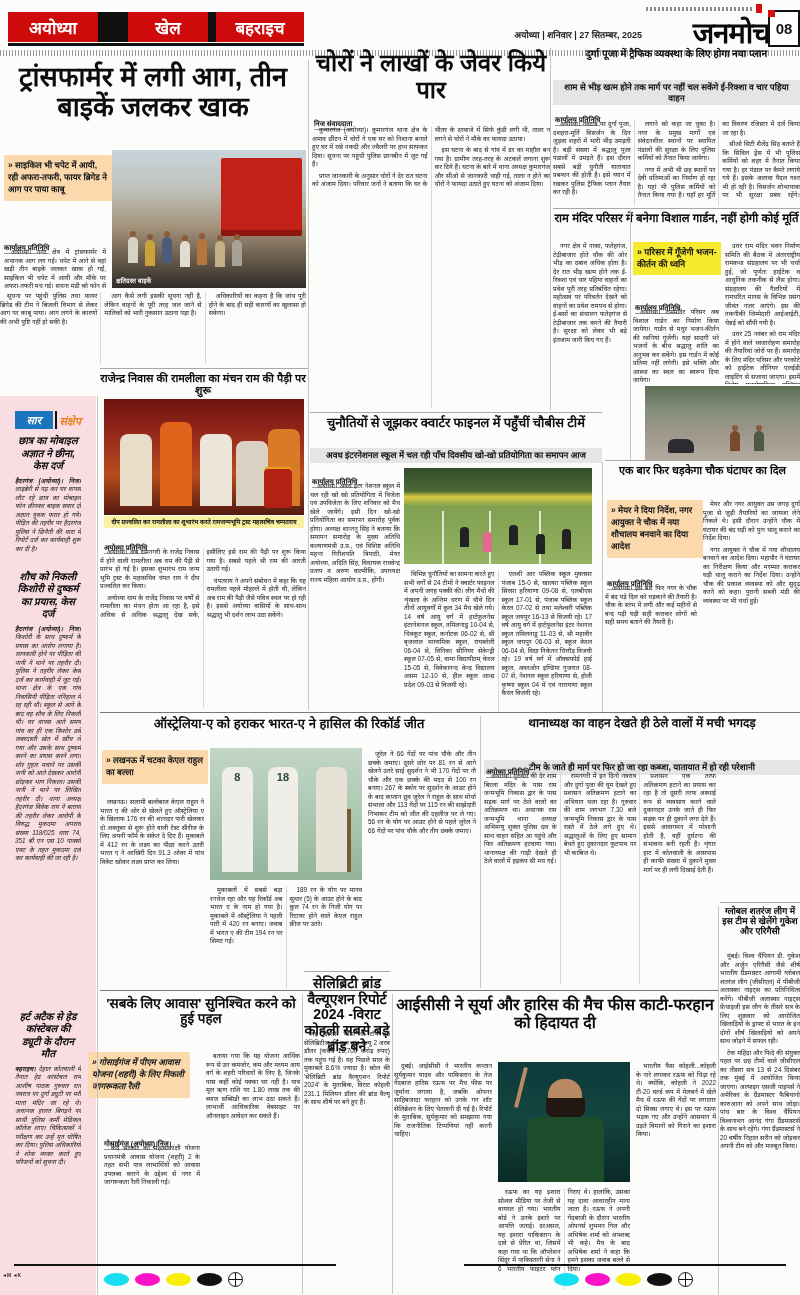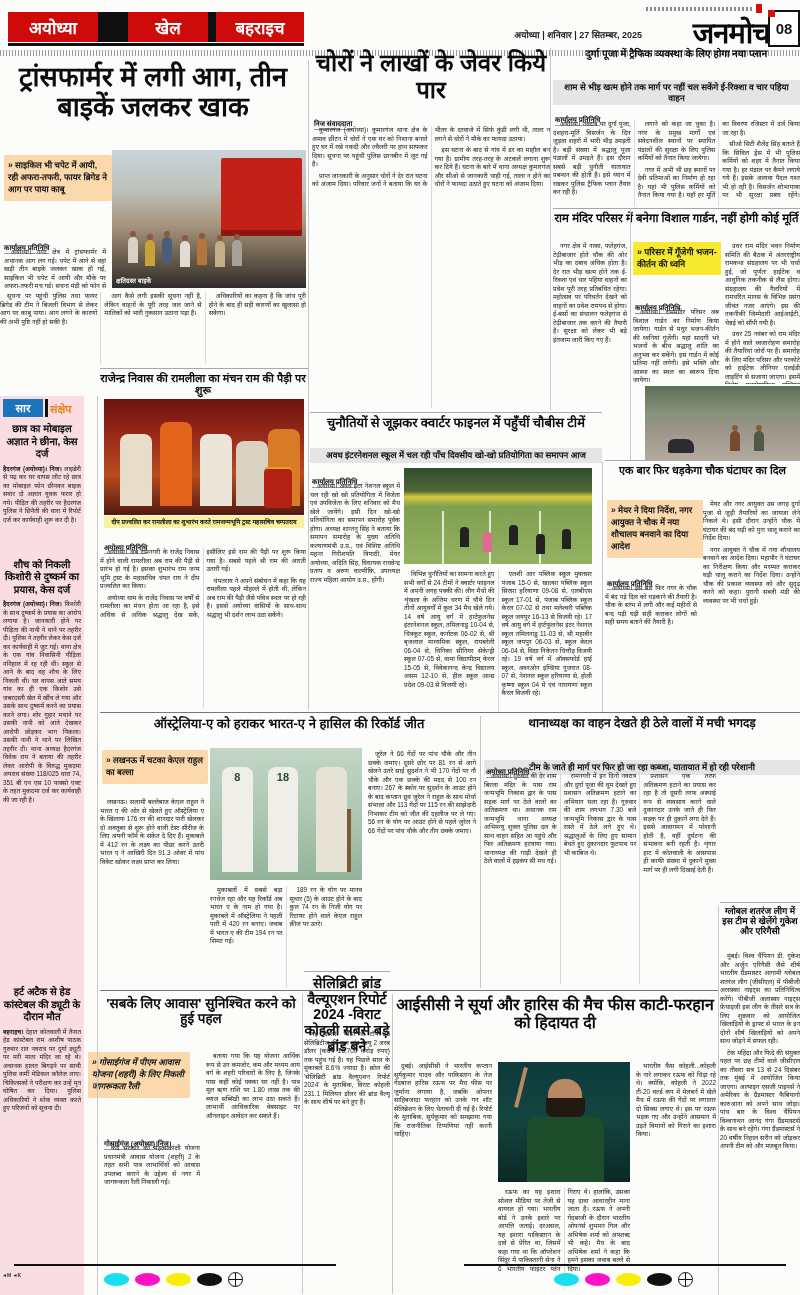--- a/index.html
+++ b/index.html
@@ -25,21 +25,21 @@
   .tabgap{background:#101010;height:30px;}
   .tabrule{position:absolute;left:8px;top:43px;width:296px;height:3px;background:#101010;}
   .dateline{position:absolute;left:430px;top:28px;width:212px;text-align:right;font-size:9px;font-weight:bold;color:#222;}
   .masthead{position:absolute;left:674px;top:12px;width:122px;text-align:center;font-size:29px;font-weight:900;color:#090909;letter-spacing:-1px;}
   .tagline{position:absolute;left:646px;top:7px;width:108px;height:4px;background:repeating-linear-gradient(90deg,#8a8a8a 0 2px,transparent 2px 4px);}
   .flagmark{position:absolute;left:756px;top:4px;width:6px;height:9px;background:#d40f0f;}
   .pagebox{position:absolute;left:768px;top:10px;width:28px;height:33px;border:2px solid #111;background:#fff;text-align:center;font-size:15px;font-weight:bold;line-height:33px;}
   .pagecorner{position:absolute;left:-2px;top:-2px;width:7px;height:7px;background:#d40f0f;}
   .dotstrip{position:absolute;left:0;top:50px;width:800px;height:6px;background:repeating-linear-gradient(90deg,#9a9a9a 0 1px,transparent 1px 3px);}
   
-  .saar{position:absolute;left:0;top:396px;width:84px;height:899px;background:#fadde2;padding:3px;box-sizing:border-box;}
+  .saar{position:absolute;left:0;top:396px;width:96px;height:899px;background:#fadde2;padding:15px;box-sizing:border-box;font-style:italic;}
   .saarhead{display:flex;align-items:center;margin-bottom:6px;}
   .saarblue{background:#1b74bc;color:#fff;font-weight:bold;font-size:11px;width:40px;height:18px;line-height:18px;text-align:center;}
   .saarbar{width:3px;height:18px;background:#101010;margin:0 2px;}
   .saarorange{color:#e8821d;font-weight:bold;font-size:11px;}
   .brief-hl{font-weight:bold;font-size:10px;line-height:1.25;text-align:center;color:#0c0c0c;margin:6px 0 4px;}
   .brief-bt{font-size:6.3px;line-height:1.35;text-align:justify;color:#222;overflow:hidden;}
   
   .regline{position:absolute;height:2px;background:#111;}
   .regdots{position:absolute;display:flex;gap:6px;align-items:center;}
   .dot{width:25px;height:13px;border-radius:50%;}

